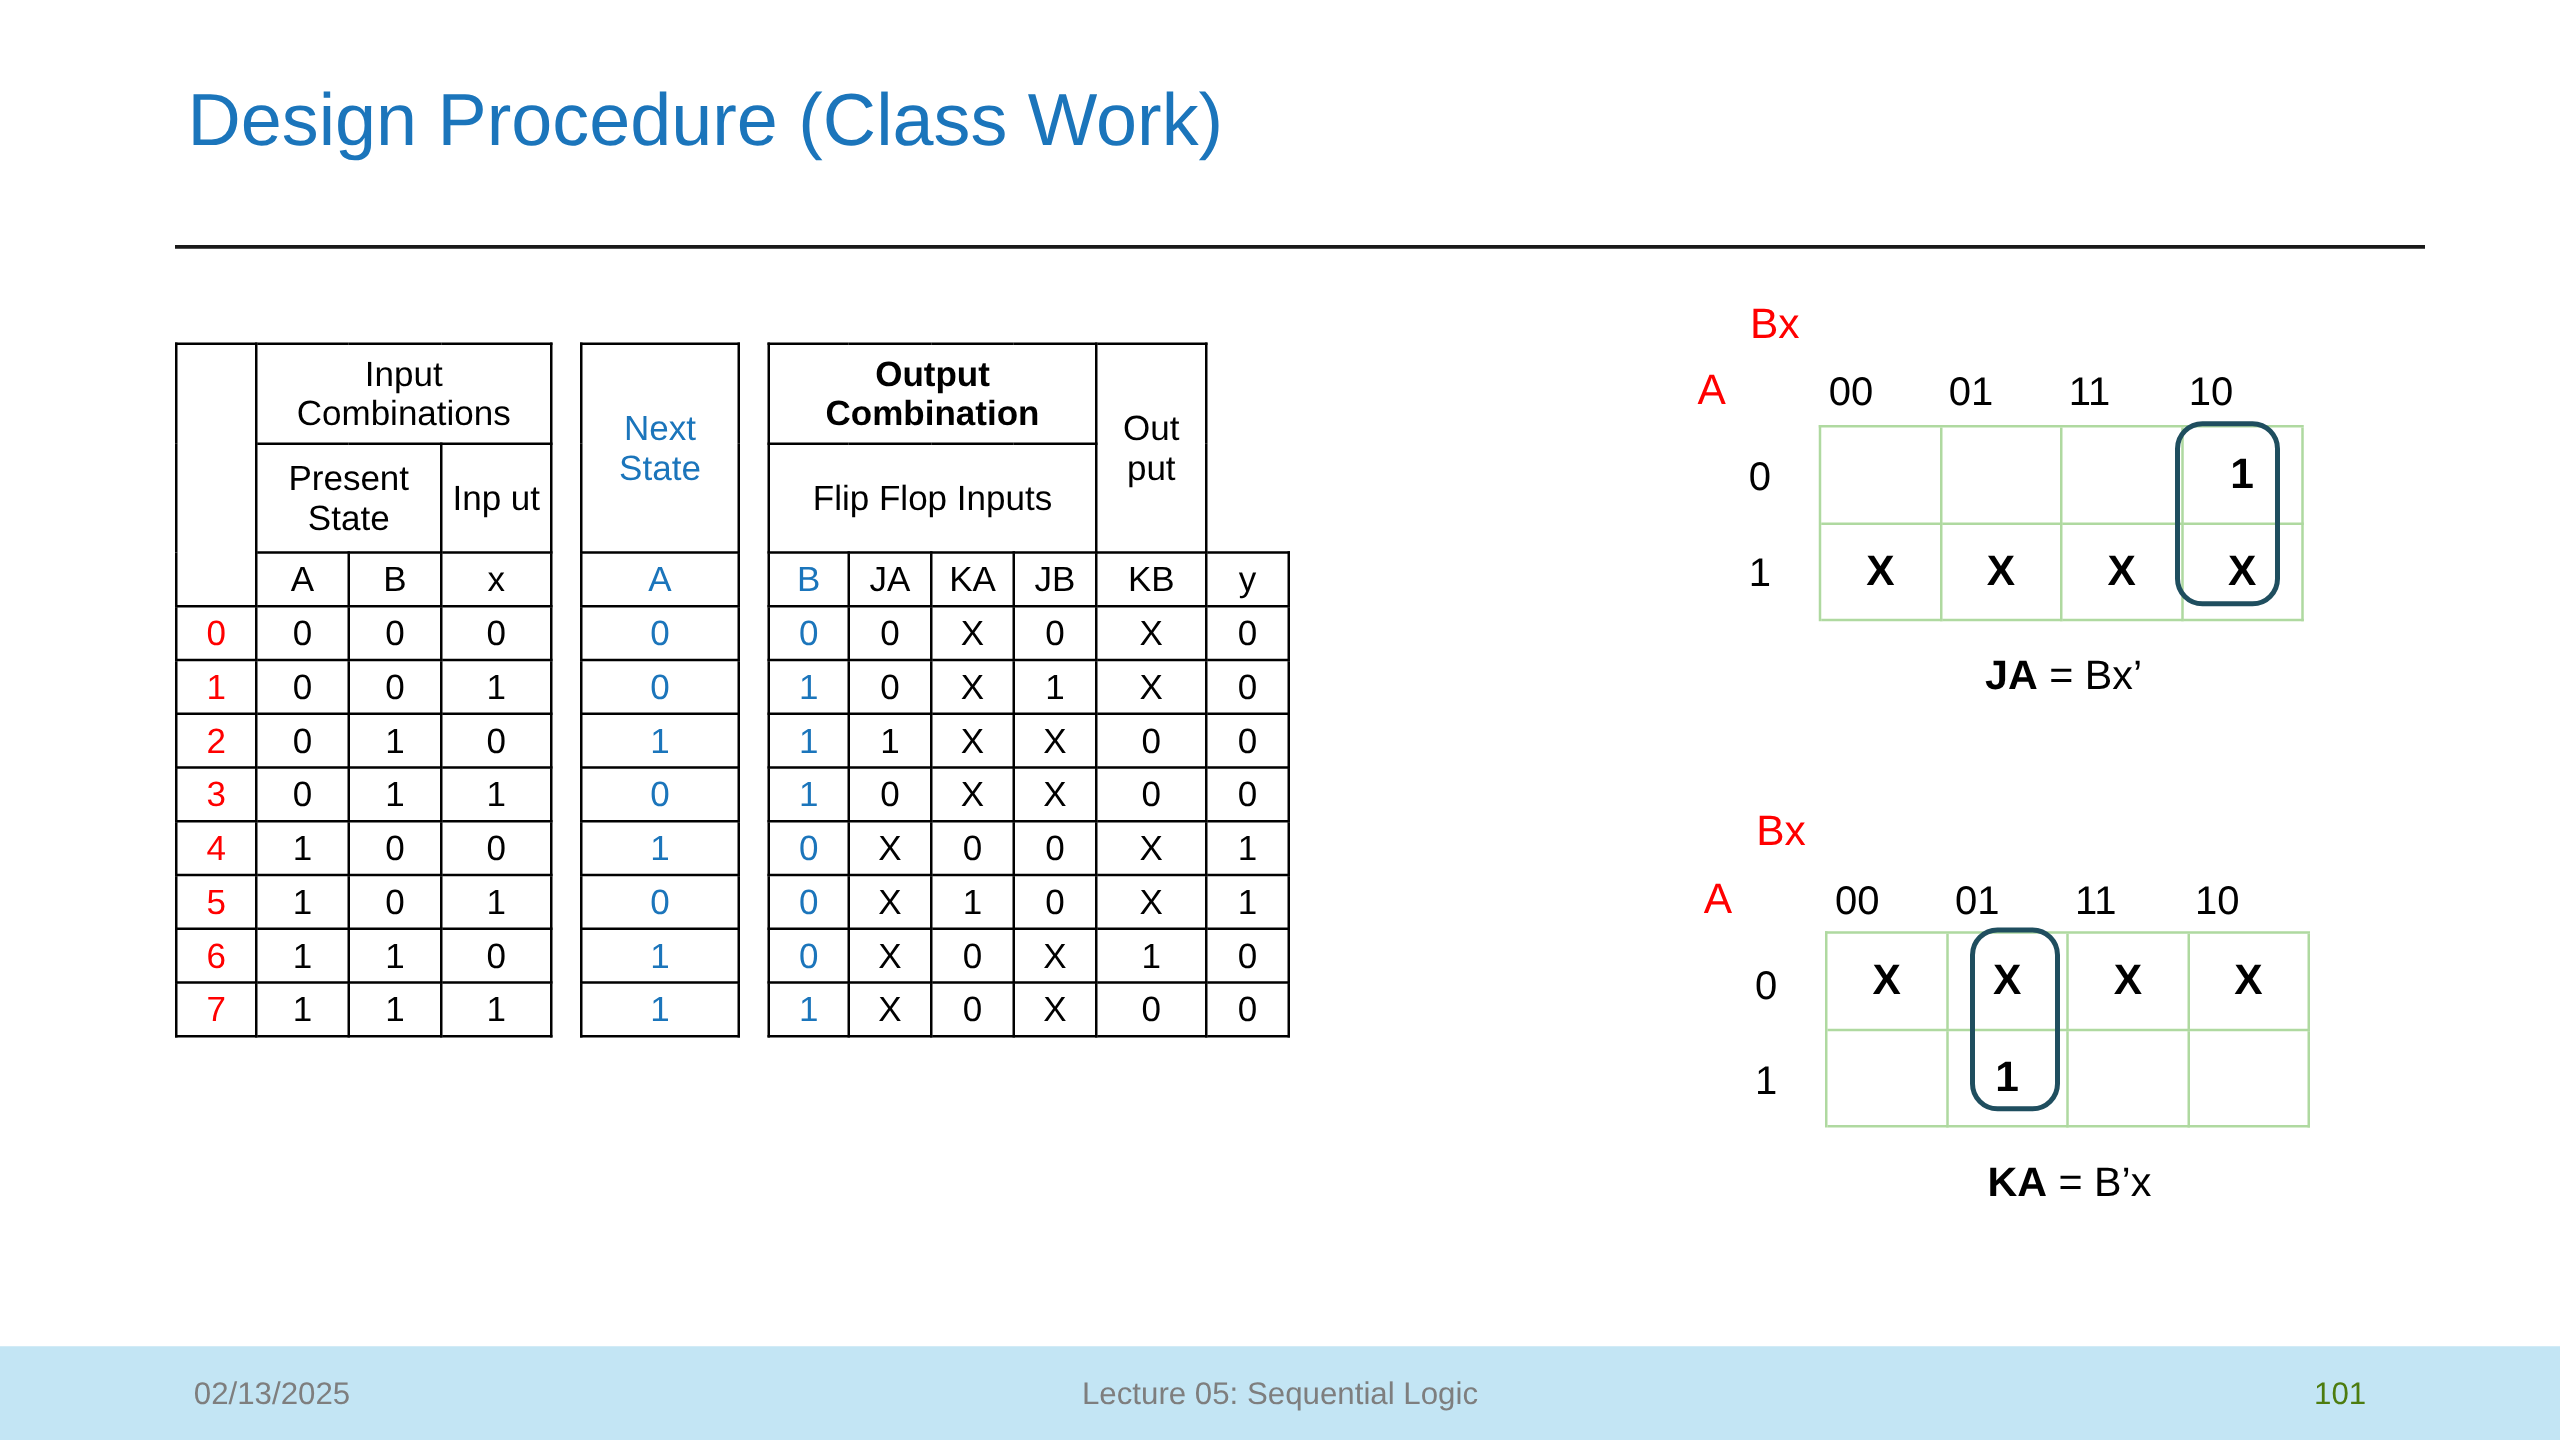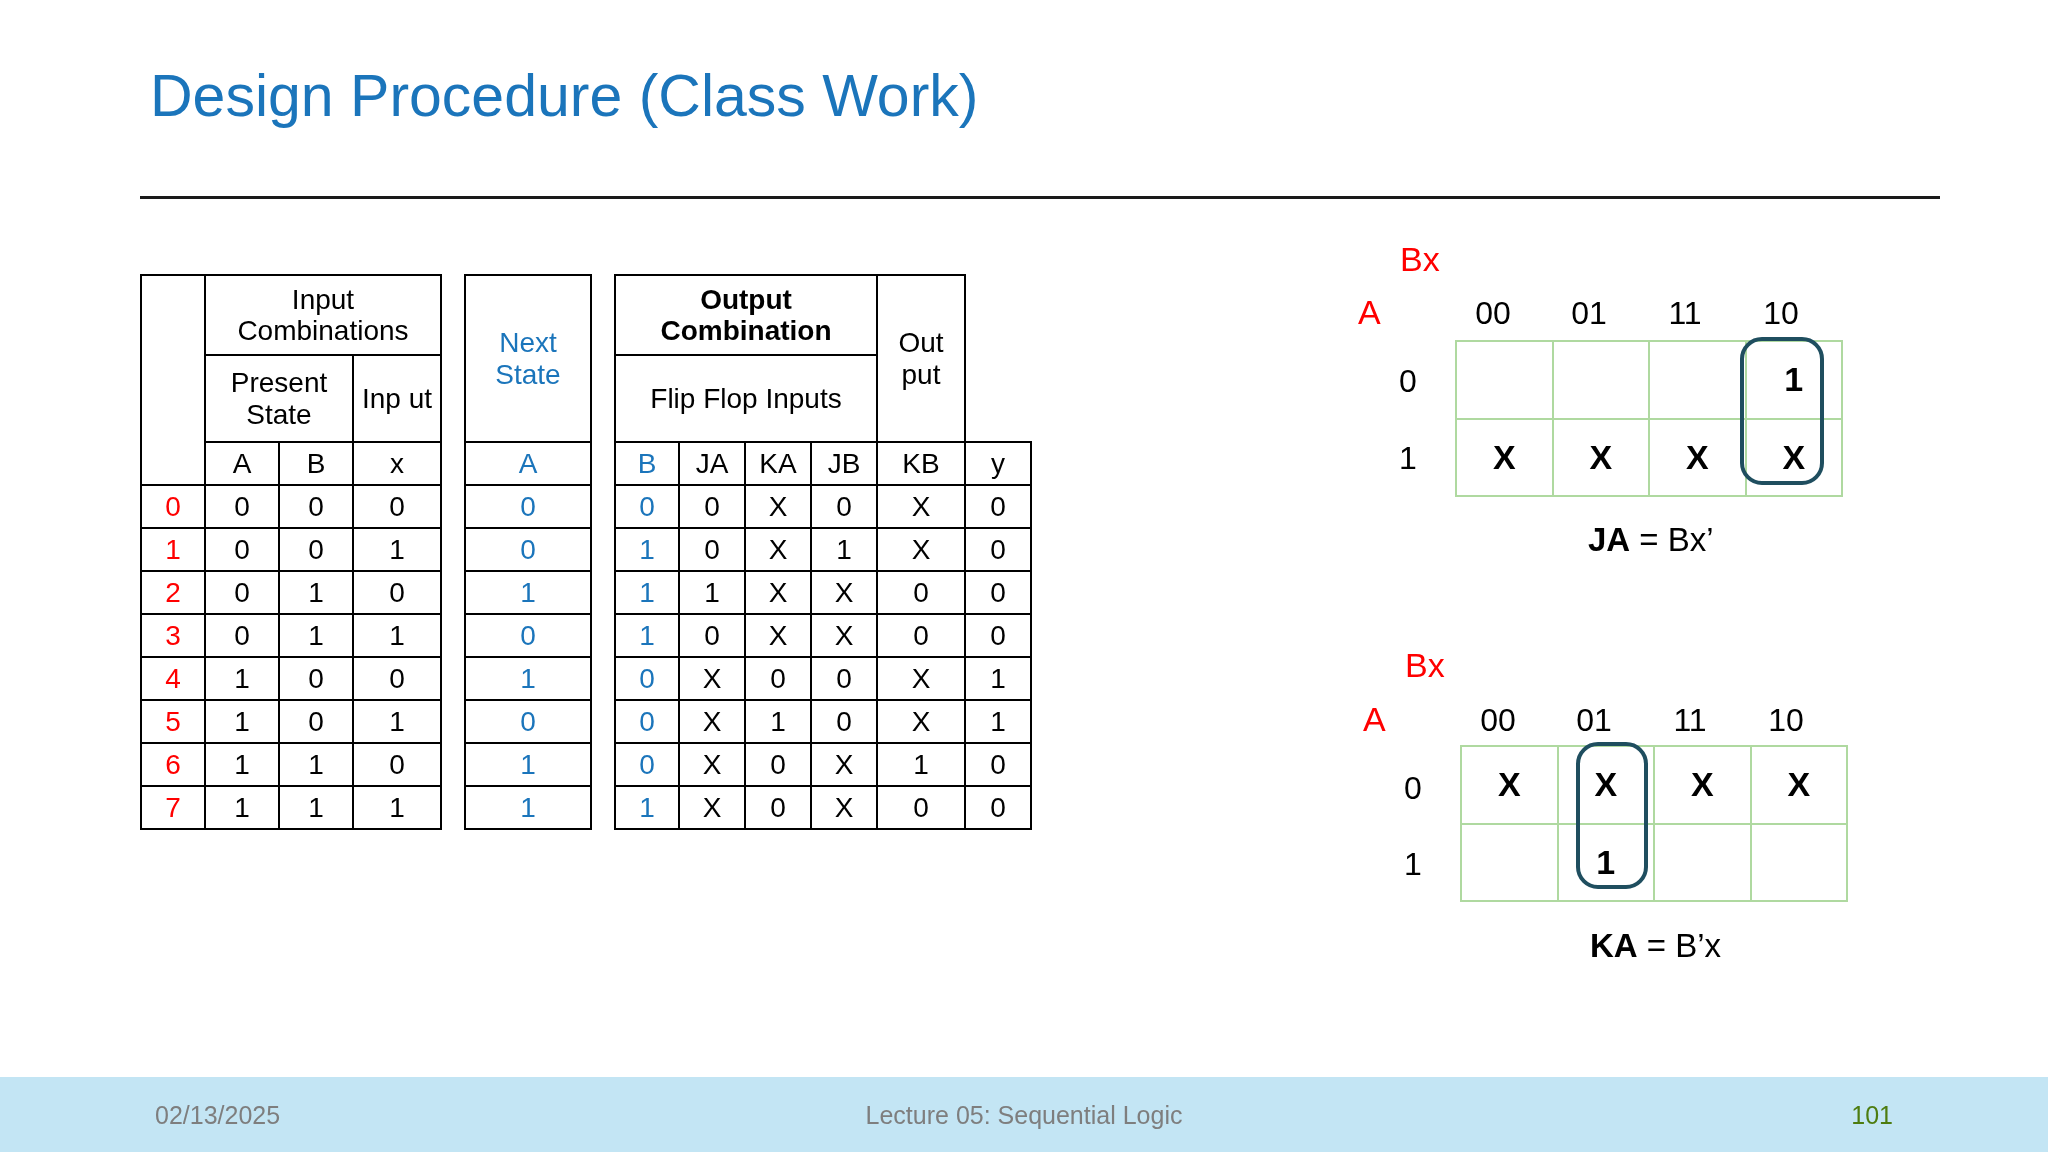--- a/index.html
+++ b/index.html
@@ -81,21 +81,21 @@
   .kmap-a {
     position: absolute;
     color: #FF0000;
     font-size: 34px;
     font-weight: normal;
   }
   .kmap-colhdr {
     position: absolute;
     font-size: 32px;
     color: #000000;
-    text-align: center;
+    text-align: left;
     width: 60px;
   }
   .kmap-rowhdr {
     position: absolute;
     font-size: 32px;
     color: #000000;
     text-align: center;
     width: 30px;
   }
   .kmap-grid {

